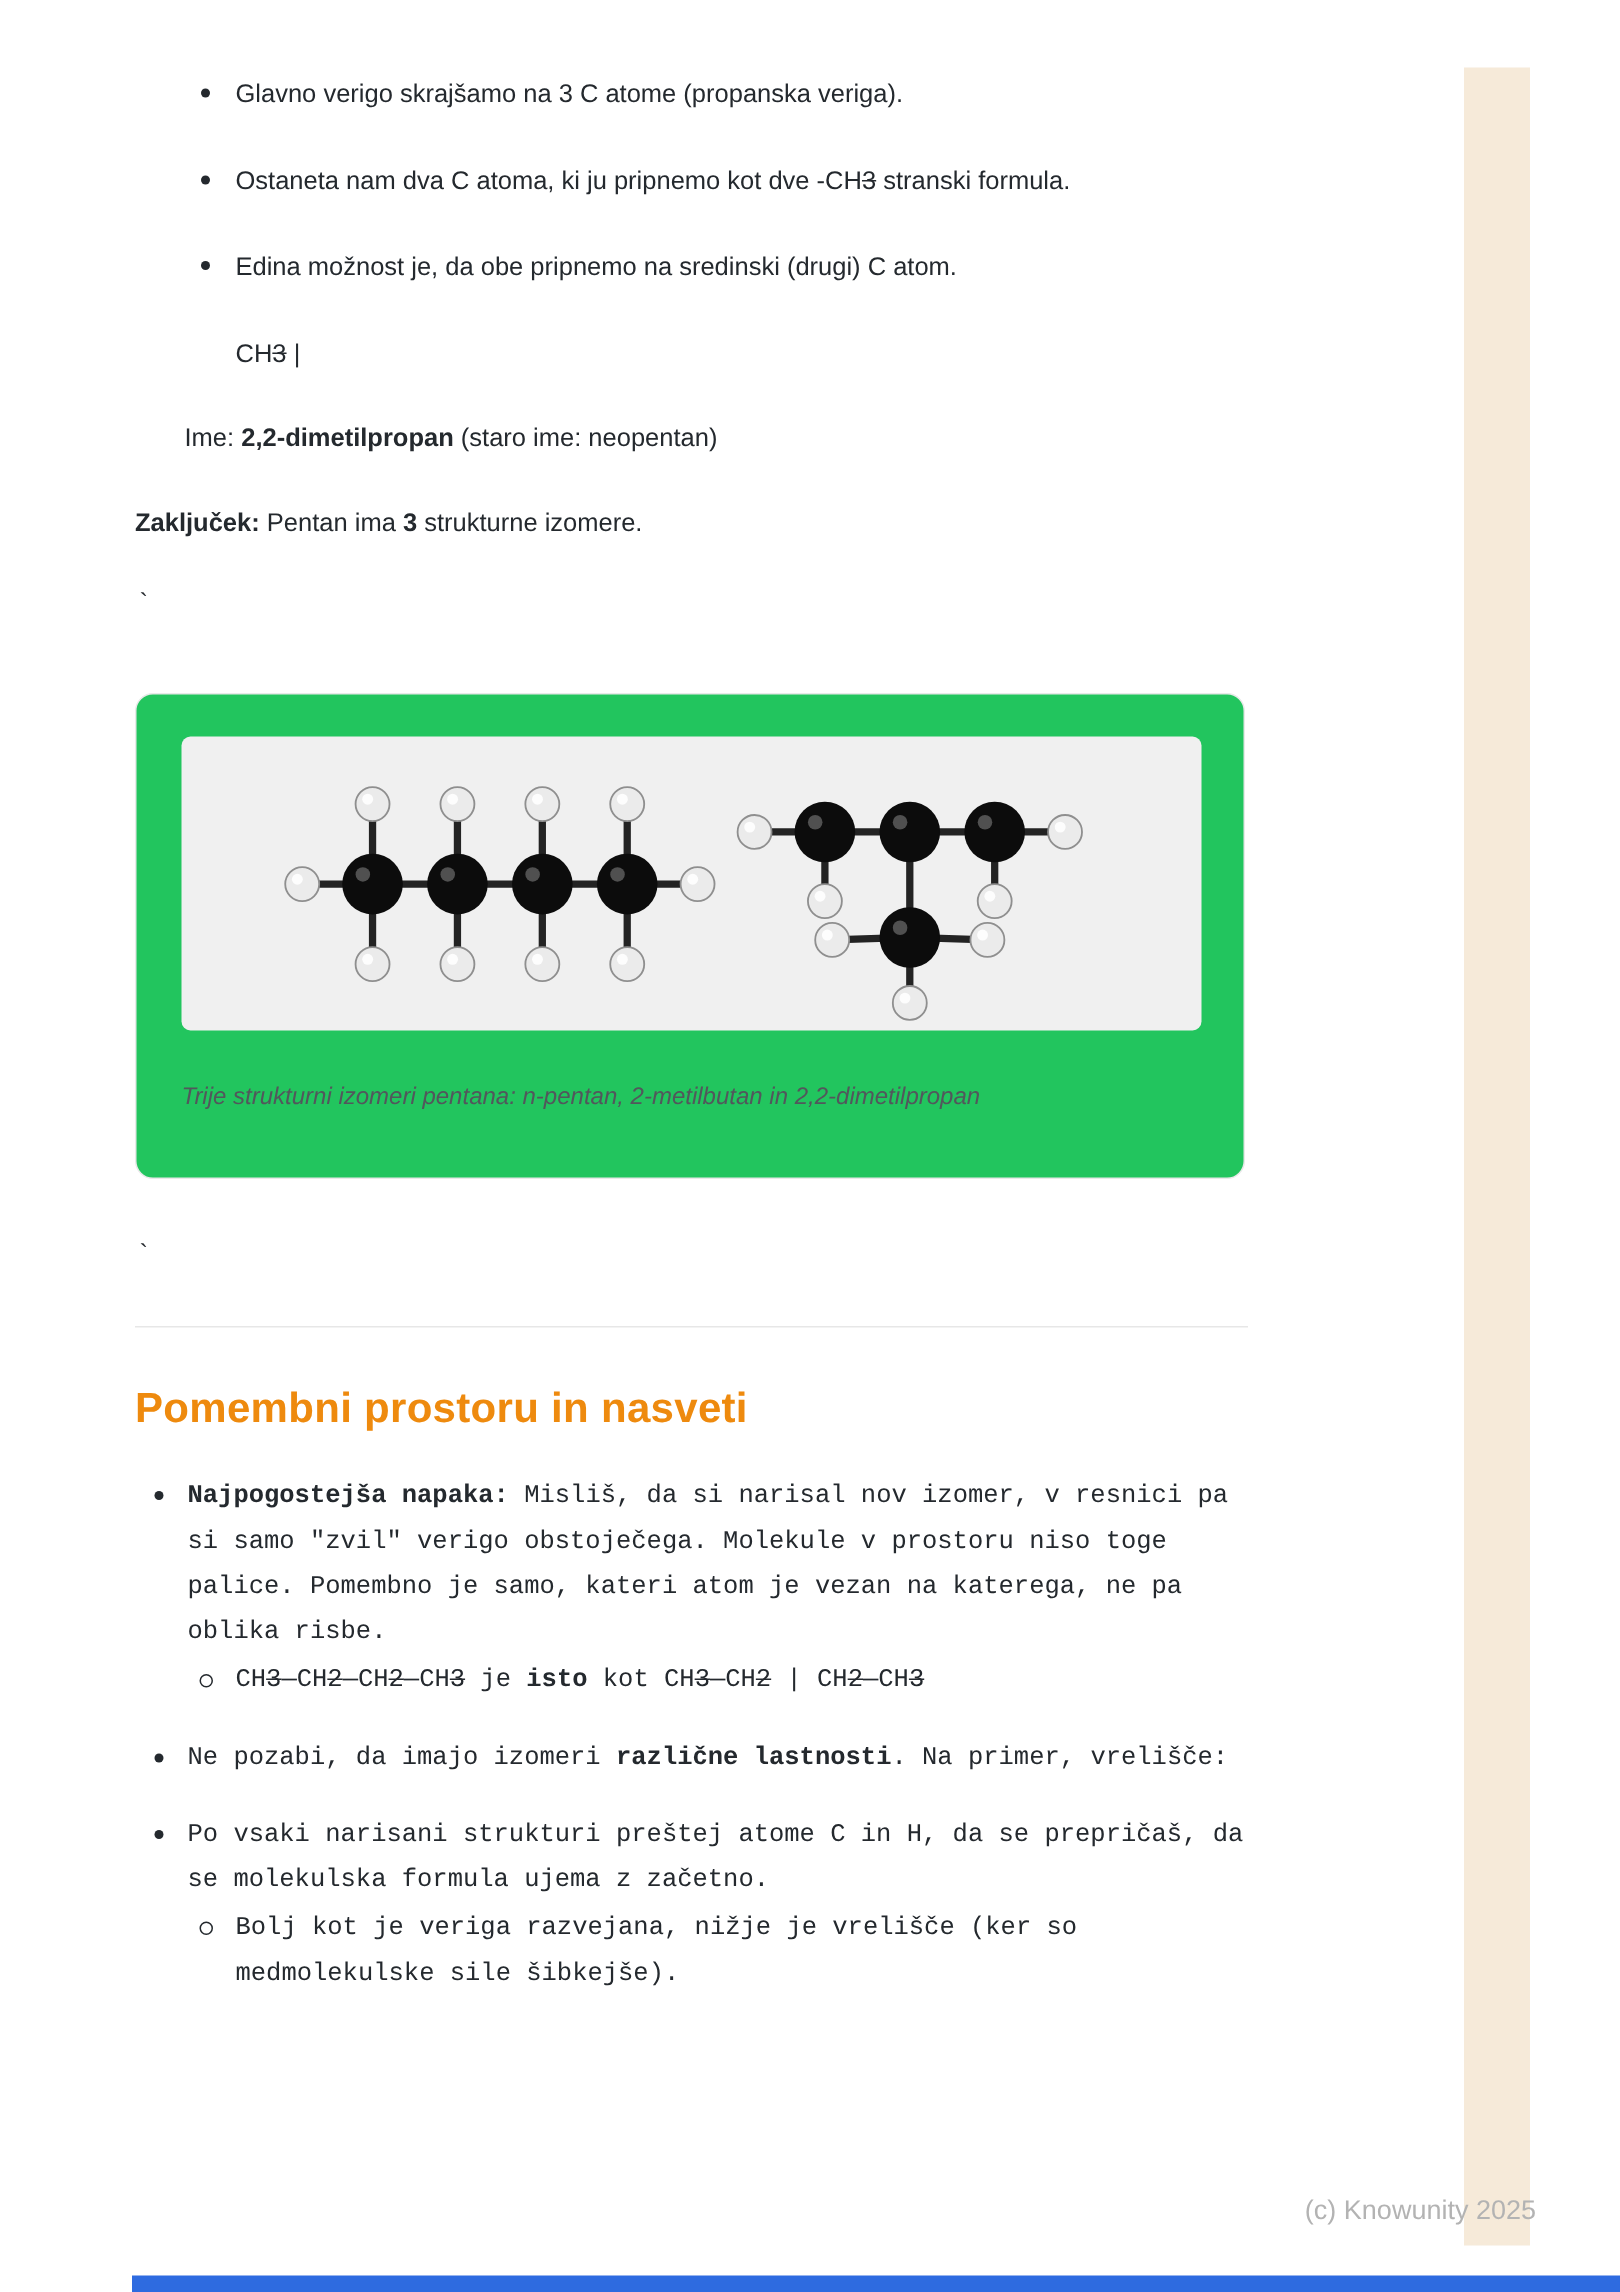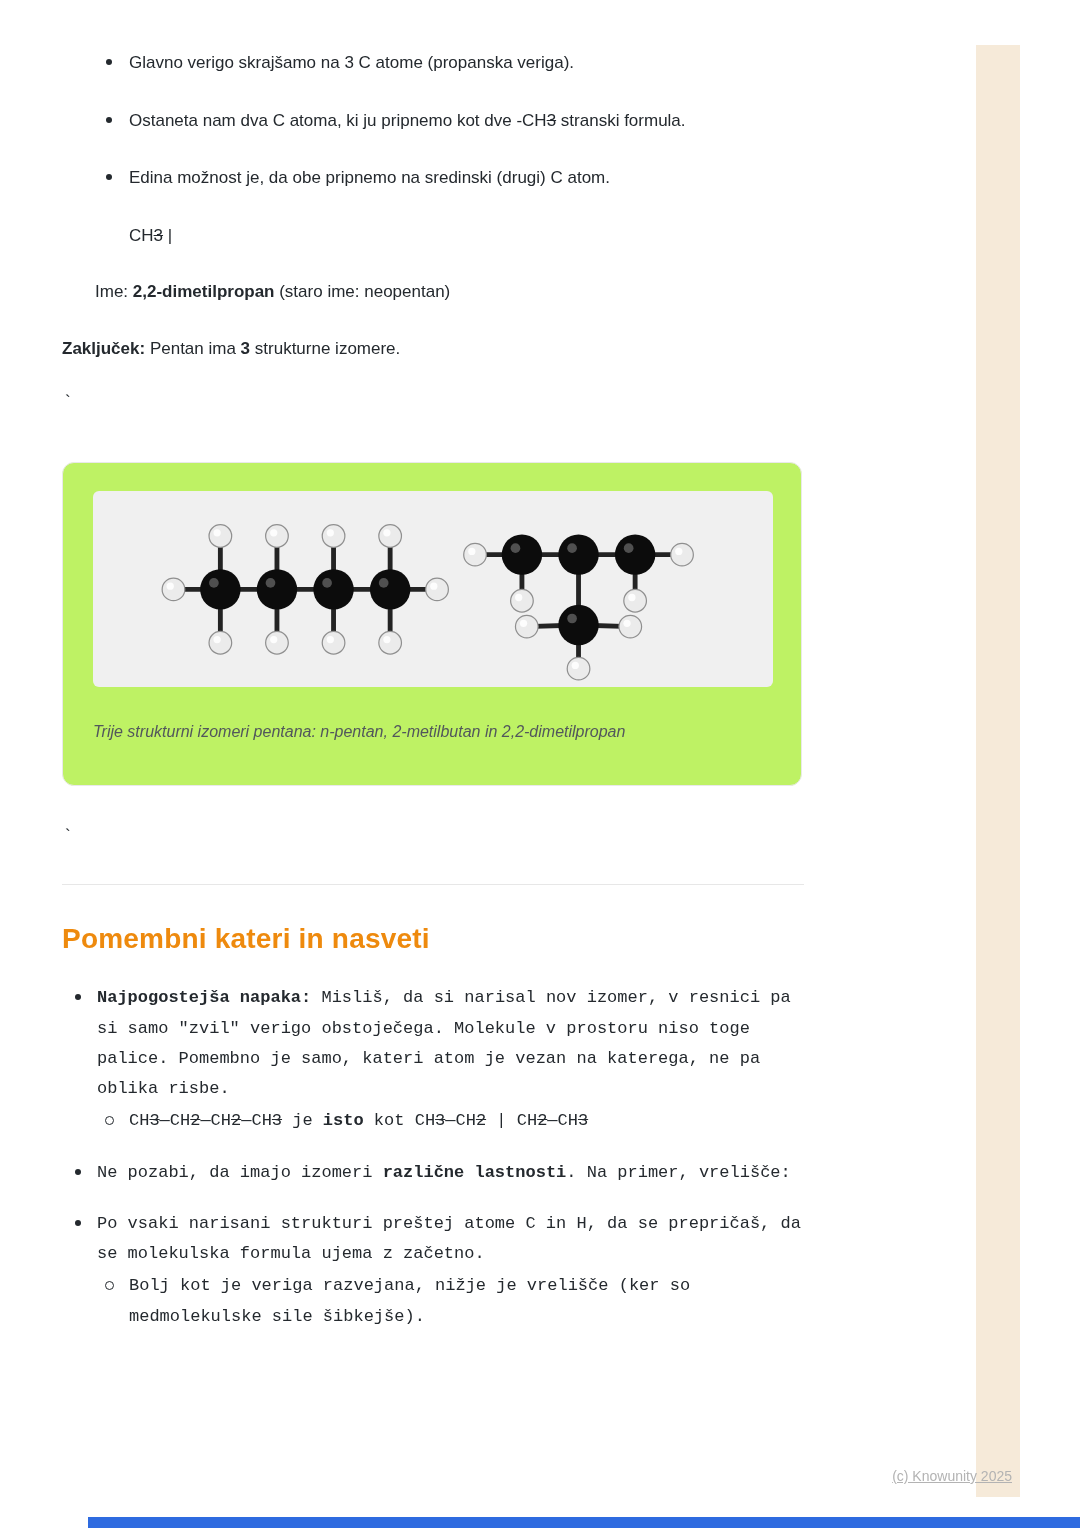--- a/index.html
+++ b/index.html
@@ -18,30 +18,29 @@
   .side-stripe {
     position:absolute; top:45px; right:60px;
     width:44px; height:1452px;
     background:var(--stripe, #f6ead9);
   }
   .bottom-bar {
     position:absolute; left:88px; right:0; bottom:0;
     height:11px; background:var(--bar, #2e6be0);
   }
   .footer-credit {
-    position:absolute; right:68px; bottom:44px;
-    font-size:14px; color:var(--muted, #b3b3b3);
+    position:absolute; right:56px; bottom:44px;
+    font-size:18px; color:var(--muted, #b3b3b3);
     z-index:2;
-    text-decoration:underline;
   }
 
   .content {
     position:relative;
     width:742px;
-    margin-left:62px;
+    margin-left:90px;
     padding-top:50px;
     z-index:1;
   }
 
   
   .top-bullets { list-style:none; }
   .top-bullets li {
     position:relative;
     padding-left:67px;
     margin-bottom:32px;
@@ -57,21 +56,21 @@
   .para { line-height:1.5; margin-bottom:31px; }
   .indent-1 { padding-left:33px; }
   .indent-2 { padding-left:67px; }
   .tick { margin-top:20px; margin-bottom:0; padding-left:3px; color:#24292e; }
   .tick2 { margin-top:40px; }
 
   
   .card {
     margin-top:50px;
     width:740px;
-    background:#bef264;
+    background:#22c55e;
     border:1px solid #e9e9e9;
     border-radius:12px;
     padding:28px 30px 42px 30px;
   }
   .img-panel {
     width:680px; height:196px;
     background:#f0f0f0;
     border-radius:6px;
     display:flex; align-items:center; justify-content:center;
   }
@@ -229,21 +228,21 @@
           </g>
         </svg>
       </div>
       <figcaption class="caption">Trije strukturni izomeri pentana: n-pentan, 2-metilbutan in 2,2-dimetilpropan</figcaption>
     </figure>
 
     <p class="tick tick2">`</p>
 
     <hr class="divider">
 
-    <h2 class="section-heading">Pomembni kateri in nasveti</h2>
+    <h2 class="section-heading">Pomembni prostoru in nasveti</h2>
 
     <ul class="notes">
       <li class="l1"><span class="b">Najpogostejša napaka:</span><span> Misliš, da si narisal nov izomer, v resnici pa si samo "zvil" verigo obstoječega. Molekule v prostoru niso toge palice. Pomembno je samo, kateri atom je vezan na katerega, ne pa oblika risbe.</span></li>
       <li class="l2"><span>CH</span><span class="st">3</span><span>—CH</span><span class="st">2</span><span>—CH</span><span class="st">2</span><span>—CH</span><span class="st">3</span><span> je </span><span class="b">isto</span><span> kot CH</span><span class="st">3</span><span>—CH</span><span class="st">2</span><span> | CH</span><span class="st">2</span><span>—CH</span><span class="st">3</span></li>
       <li class="l1"><span>Ne pozabi, da imajo izomeri </span><span class="b">različne lastnosti</span><span>. Na primer, vrelišče:</span></li>
       <li class="l1"><span>Po vsaki narisani strukturi preštej atome C in H, da se prepričaš, da se molekulska formula ujema z začetno.</span></li>
       <li class="l2"><span>Bolj kot je veriga razvejana, nižje je vrelišče (ker so medmolekulske sile šibkejše).</span></li>
     </ul>
 
   </div>

